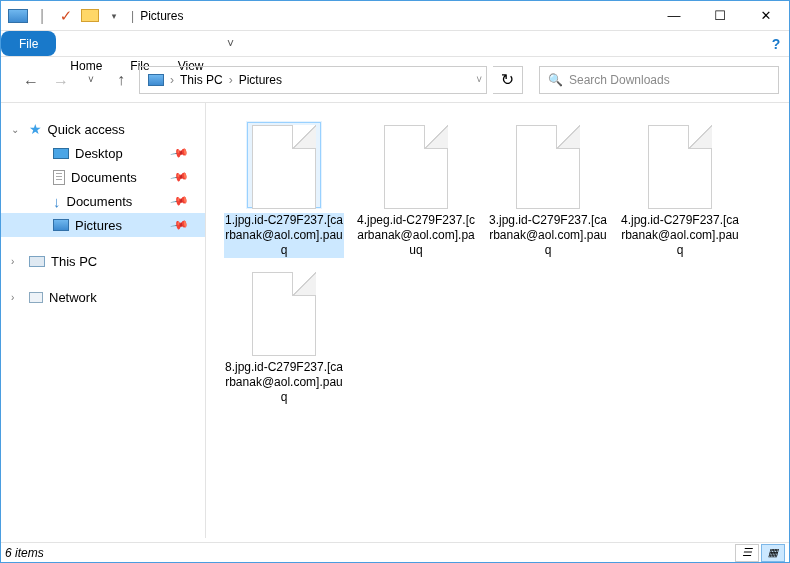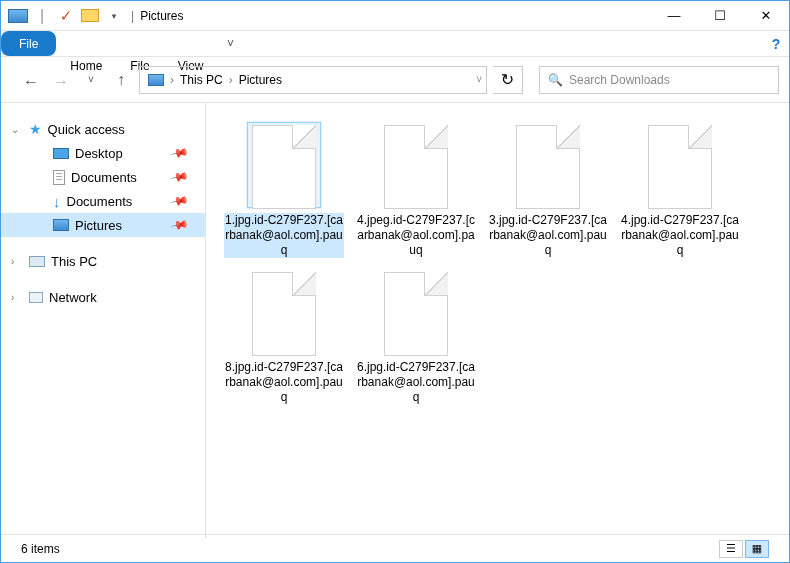--- a/index.html
+++ b/index.html
@@ -44,21 +44,21 @@
 .content { flex: 1; padding: 18px 18px 8px 18px; display: flex; flex-wrap: wrap; align-content: flex-start; gap: 10px 12px; overflow: auto; }
 .fileitem { width: 120px; display: flex; flex-direction: column; align-items: center; }
 .fileicon { width: 76px; height: 88px; position: relative; margin-bottom: 4px; }
 .sheet { position: absolute; inset: 4px 6px 0 6px; background: #fff; border: 1px solid #d0d0d0; }
 .fold { position: absolute; top: 4px; right: 6px; width: 24px; height: 24px; background: linear-gradient(135deg, #fff 0 48%, #d0d0d0 50% 52%, #f2f2f2 54% 100%); border-left: 1px solid #d0d0d0; border-bottom: 1px solid #d0d0d0; }
 .filename { font-size: 12px; text-align: center; color: #000; line-height: 1.25; word-break: break-all; max-height: 48px; overflow: hidden; }
 .fileitem.sel .filename { background: #cce8ff; }
 .fileitem.sel .fileicon { outline: 1px solid #99d1ff; outline-offset: -2px; background:#e6f3fe; }
 
 
-.status { position: absolute; bottom: 0; left: 0; right: 0; height: 28px; border-top: 1px solid #e3e3e3; display: flex; align-items: center; font-size: 12px; padding: 0 20px; }
+.status { position: absolute; bottom: 0; left: 0; right: 0; height: 20px; border-top: 1px solid #e3e3e3; display: flex; align-items: center; font-size: 12px; padding: 0 4px; font-style: italic; }
 .status .views { margin-left: auto; display: flex; gap: 2px; }
 .status .views span { width: 24px; height: 18px; border: 1px solid #ccc; display: inline-flex; align-items: center; justify-content: center; font-size: 11px; }
 .status .views .active { background: #cce8ff; border-color: #7cb7e8; }
 
 
 .ic-pic { width:16px; height:12px; background: linear-gradient(#6fb7ef,#3e8bd1); border:1px solid #3170a8; position:relative; display:inline-block;}
 .ic-star { color:#3ea1e8; font-size:14px;}
 .ic-desktop { width:16px; height:11px; background:#4aa5e6; border:1px solid #2b6ea0; display:inline-block;}
 .ic-doc { width:12px; height:15px; background:#fff; border:1px solid #9a9a9a; display:inline-block; position:relative;}
 .ic-doc::after{content:"";position:absolute;left:2px;top:2px;right:2px;height:1px;background:#aaa; box-shadow:0 3px 0 #aaa,0 6px 0 #aaa;}
@@ -194,27 +194,20 @@
         </div>
         <div class="filename">4.jpg.id-C279F237.[carbanak@aol.com].pauq</div>
       </div>
       <div class="fileitem">
         <div class="fileicon">
           <div class="sheet"></div>
           <div class="fold"></div>
         </div>
         <div class="filename">8.jpg.id-C279F237.[carbanak@aol.com].pauq</div>
       </div>
-      <div class="fileitem">
-        <div class="fileicon">
-          <div class="sheet"></div>
-          <div class="fold"></div>
-        </div>
-        <div class="filename">6.jpg.id-C279F237.[carbanak@aol.com].pauq</div>
-      </div>
     </div>
 </div>
 
 <div class="status">
   <span>6 items</span>
   <div class="views">
     <span>☰</span>
     <span class="active">▦</span>
   </div>
 </div>

